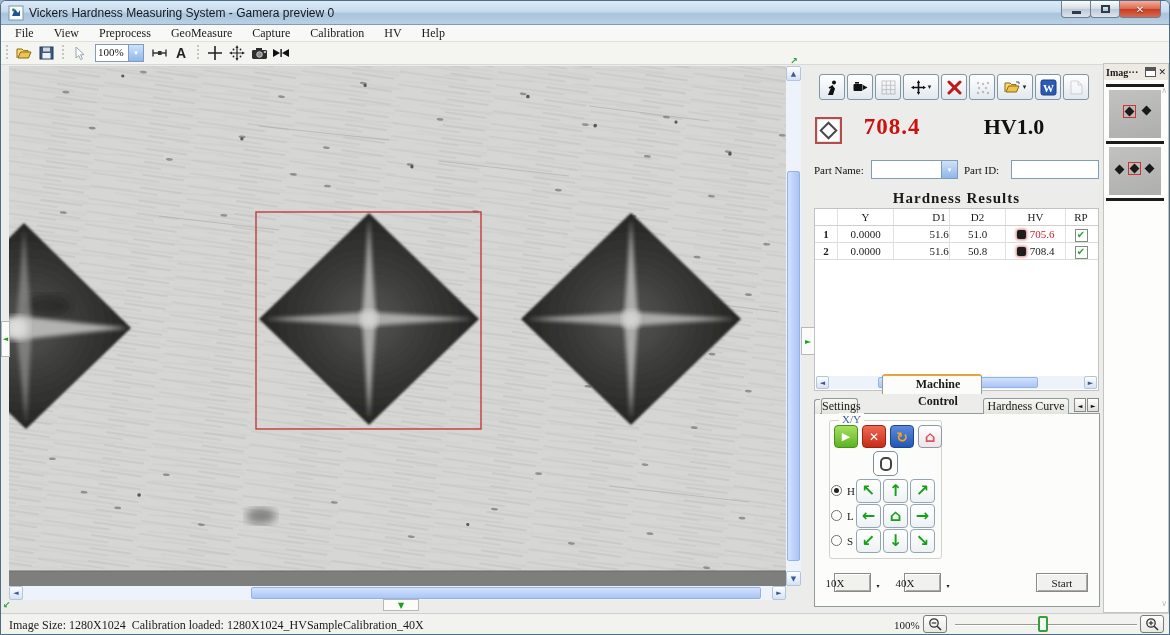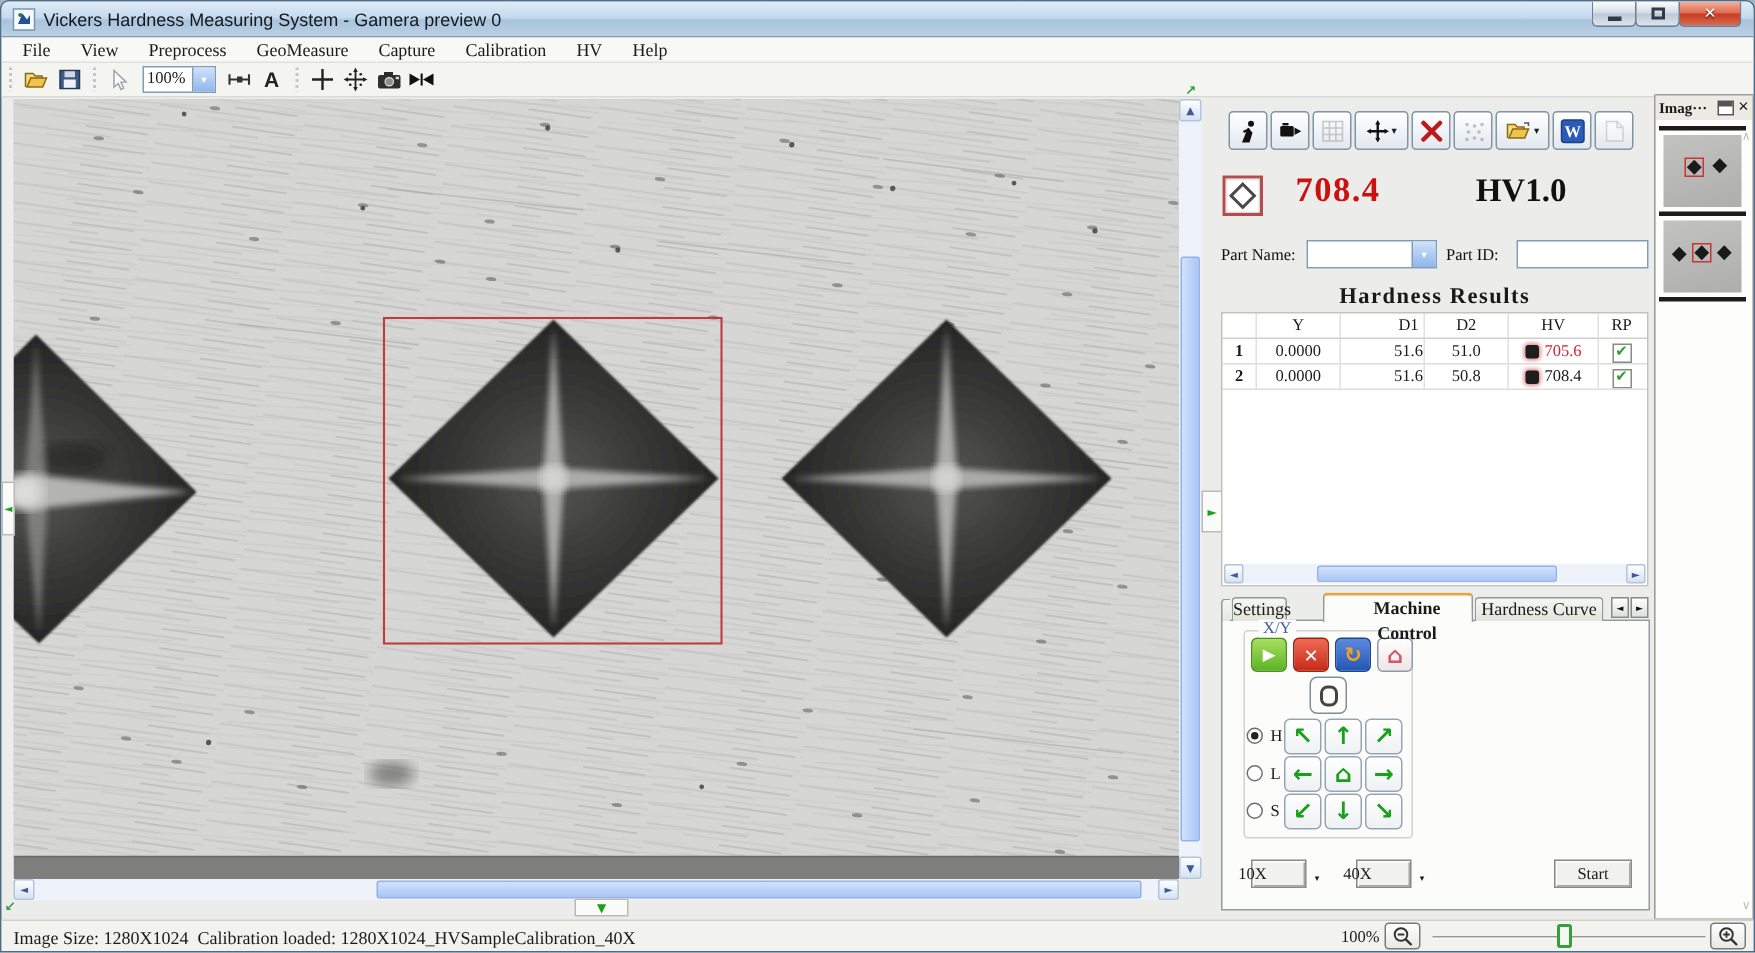--- a/index.html
+++ b/index.html
@@ -573,21 +573,21 @@
       <div class="sb-thumb h" style="left:62px;top:1px;width:160px;height:11px;"></div>
       <div class="sb-btn" style="left:268px;top:0;width:13px;height:13px;">
           <span>►</span>
         </div>
     </div>
   </div>
 
   <div class="tabcontent"></div>
   <div class="tabsliver"></div>
   <div class="tab" style="left:820px;top:397px;width:37px;height:16px;line-height:15px;">Settings</div>
-  <div class="tab active" style="left:881px;top:394px;width:100px;height:20px;line-height:17px;padding-left:12px;">Machine Control</div>
+  <div class="tab active" style="left:881px;top:373px;width:100px;height:20px;line-height:17px;padding-left:12px;">Machine Control</div>
   <div class="tab" style="left:982px;top:397px;width:86px;height:16px;line-height:15px;">Hardness Curve</div>
   <div class="tabarrow" style="left:1073px;">
       <span>◄</span>
     </div>
   <div class="tabarrow" style="left:1086px;">
       <span>►</span>
     </div>
 
   <span class="grouplabel">X/Y</span>
   <div class="groupbox"></div>

